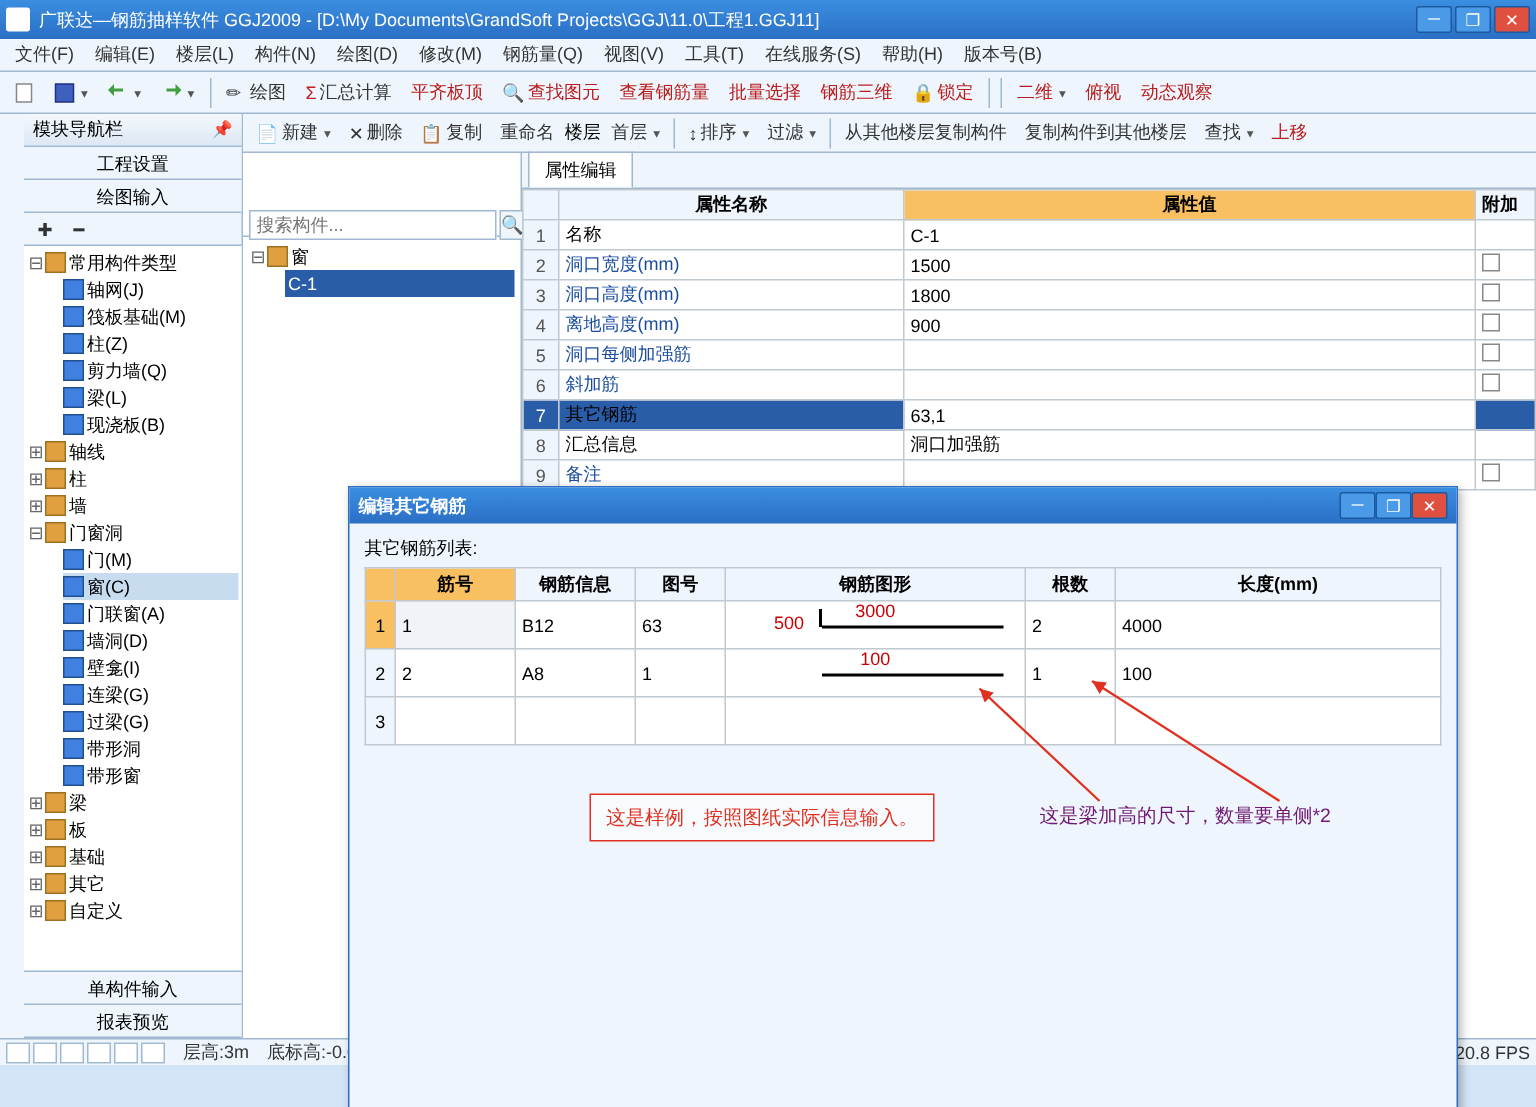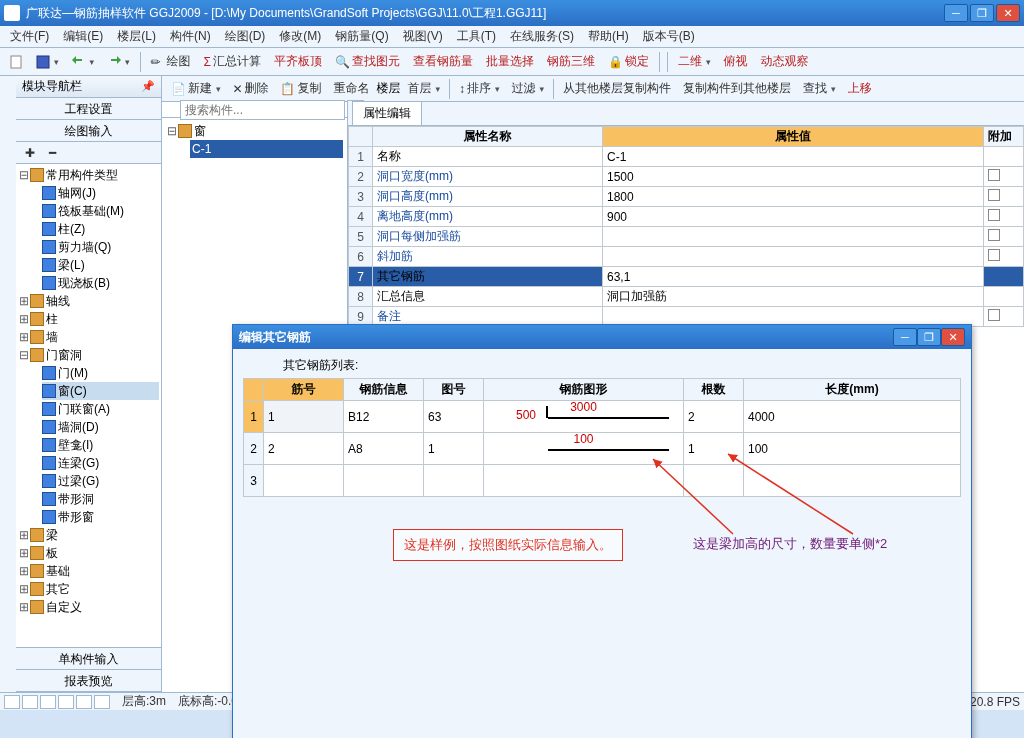--- a/index.html
+++ b/index.html
@@ -37,21 +37,21 @@
 .tree-node .exp { width: 12px; text-align: center; color: #666; }
 .tree-node .ico { width: 14px; height: 14px; margin-right: 2px; background: #e0a040; border: 1px solid #a07020; }
 .tree-node .ico.blue { background: #4080e0; border-color: #205090; }
 .tree-node.sel { background: #c8dcf0; }
 .sidebar-bottom { border-top: 1px solid #a0b8d0; }
 
 .content { flex: 1; display: flex; flex-direction: column; background: #fff; }
 .subtoolbar { height: 26px; background: #eef5fc; border-bottom: 1px solid #a0b8d0; display: flex; align-items: center; padding: 0 4px; gap: 2px; white-space: nowrap; overflow: hidden; }
 .content-body { flex: 1; display: flex; }
 .left-col { width: 186px; border-right: 1px solid #a0b8d0; display: flex; flex-direction: column; }
-.search-row { height: 16px; display: flex; align-items: center; border-bottom: 1px solid #a0b8d0; padding: 0 18px; }
+.search-row { height: 16px; display: flex; align-items: center; border-bottom: 1px solid #a0b8d0; padding: 0 4px; margin-top: 40px; }
 .search-row input { flex: 1; border: 1px solid #a0b8d0; height: 20px; padding: 0 4px; font-size: 12px; }
 .search-btn { width: 22px; height: 20px; border: 1px solid #a0b8d0; background: #eef5fc; margin-left: 2px; display: flex; align-items: center; justify-content: center; cursor: pointer; }
 .comp-tree { flex: 1; padding: 4px; }
 .right-col { flex: 1; display: flex; flex-direction: column; }
 .tab-row { height: 24px; background: #eef5fc; border-bottom: 1px solid #a0b8d0; display: flex; align-items: flex-end; padding-left: 4px; }
 .tab { padding: 3px 10px; border: 1px solid #a0b8d0; border-bottom: none; background: #fff; margin-right: 2px; cursor: pointer; font-size: 12px; }
 .prop-grid { flex: 1; }
 .prop-table { width: 100%; border-collapse: collapse; }
 .prop-table th, .prop-table td { border: 1px solid #c0c8d0; font-size: 12px; height: 20px; padding: 0 4px; text-align: left; }
 .prop-table th { background: #eef5fc; text-align: center; }
@@ -62,21 +62,21 @@
 .prop-table tr.sel td { background: #2a5da8; color: #fff; }
 .prop-table tr.sel td.val { background: #fff; color: #000; }
 .prop-table .chk { width: 40px; text-align: left; }
 .chkbox { display: inline-block; width: 12px; height: 12px; border: 1px solid #888; }
 
 
 .dialog { position: absolute; left: 232px; top: 324px; width: 740px; height: 472px; background: #eef5fc; border: 1px solid #2b6fc5; box-shadow: 2px 2px 6px rgba(0,0,0,0.3); display: flex; flex-direction: column; }
 .dialog-title { height: 24px; background: linear-gradient(#3a8ee0,#2b6fc5); color: #fff; display: flex; align-items: center; padding: 0 6px; }
 .dialog-title .t { flex: 1; font-size: 12px; font-weight: bold; }
 .dialog-body { flex: 1; padding: 8px 10px; display: flex; flex-direction: column; position: relative; }
-.dlg-label { font-size: 12px; margin-bottom: 4px; margin-left: 40px; }
+.dlg-label { font-size: 12px; margin-bottom: 4px; }
 .dlg-table { width: 100%; border-collapse: collapse; background: #fff; }
 .dlg-table th, .dlg-table td { border: 1px solid #c0c8d0; font-size: 12px; height: 32px; padding: 0 4px; text-align: center; }
 .dlg-table th { background: #eef5fc; height: 22px; }
 .dlg-table th.sel, .dlg-table td.rn.sel { background: #f8c060; }
 .dlg-table td.rn { width: 20px; background: #eef5fc; }
 .dlg-table td.left { text-align: left; }
 .shape-cell { position: relative; }
 .shape-line { position: absolute; left: 60px; right: 10px; top: 50%; height: 2px; background: #000; }
 .shape-label { position: absolute; color: #c00; font-size: 12px; }
 .annotation-box { position: absolute; left: 160px; top: 180px; border: 1px solid #e03020; padding: 6px 10px; color: #e03020; font-size: 13px; background: rgba(255,255,255,0.6); }

